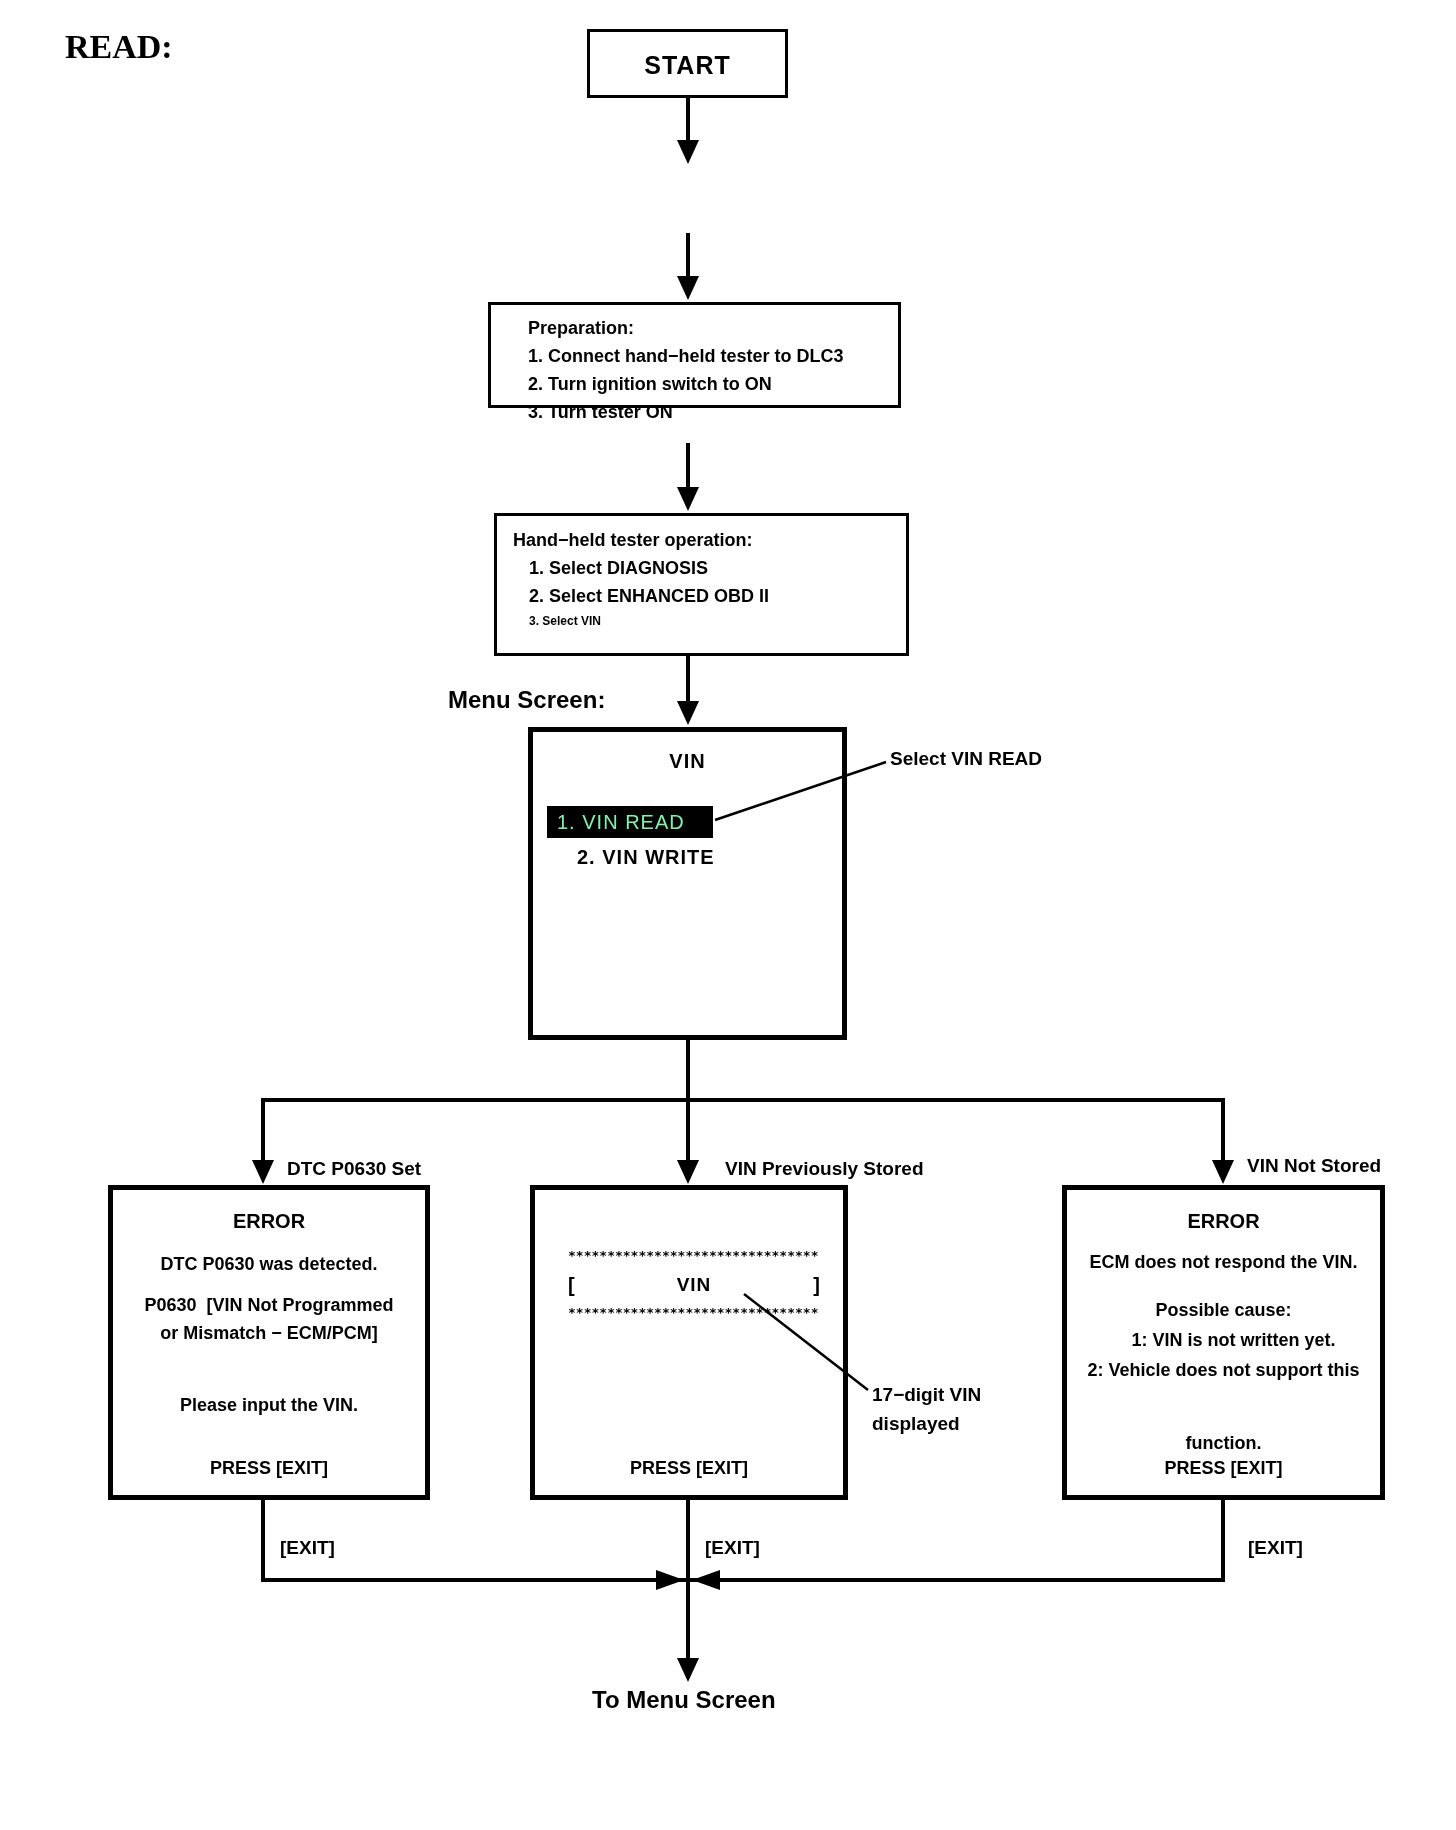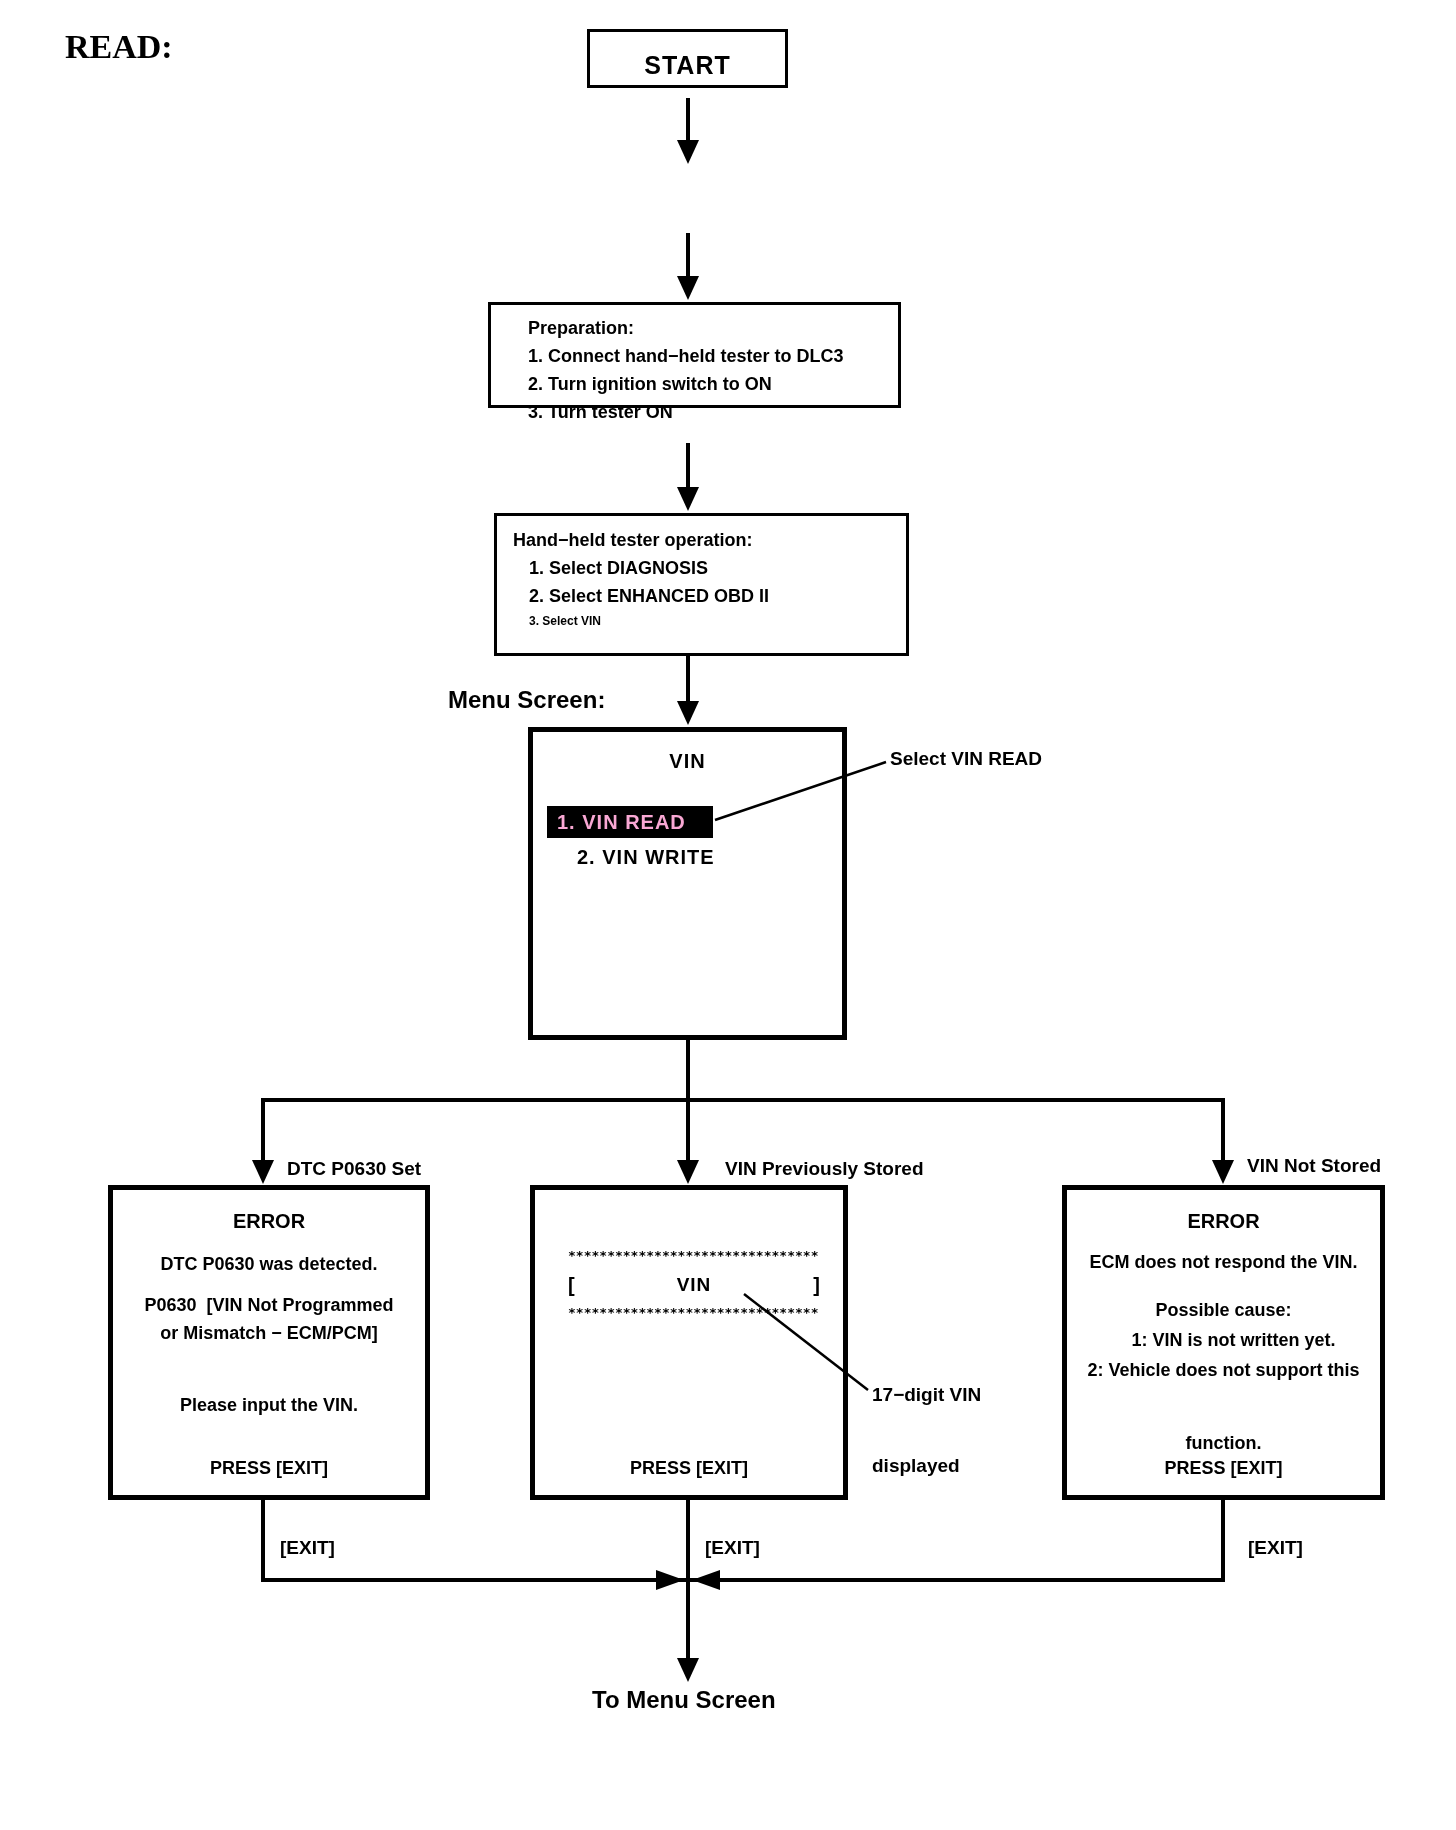--- a/index.html
+++ b/index.html
@@ -15,31 +15,31 @@
   .arrow-down{position:absolute;width:0;height:0;
     border-left:11px solid transparent;border-right:11px solid transparent;
     border-top:24px solid #000;}
   .arrow-right{position:absolute;width:0;height:0;
     border-top:10px solid transparent;border-bottom:10px solid transparent;
     border-left:28px solid #000;}
   .arrow-left{position:absolute;width:0;height:0;
     border-top:10px solid transparent;border-bottom:10px solid transparent;
     border-right:28px solid #000;}
   .mono{font-family:"DejaVu Sans Mono",monospace;}
-  .hl{position:absolute;background:#000;color:#f9a8d4;font-weight:bold;}
+  .hl{position:absolute;background:#000;color:#86efac;font-weight:normal;}
   svg.overlay{position:absolute;left:0;top:0;pointer-events:none;}
 </style>
 </head>
 <body>
 
 <div id="canvas">
 
   <div class="txt" style="left:65px;top:28px;font-size:34px;font-family:Liberation Serif, serif;">READ:</div>
 
-  <div class="box" style="left:587px;top:29px;width:201px;height:59px;">
+  <div class="box" style="left:587px;top:29px;width:201px;height:69px;">
     <div class="txt ctr" style="top:19px;font-size:25px;letter-spacing:1px;">START</div>
   </div>
 
   <div class="vline" style="left:686px;top:98px;width:4px;height:44px;"></div>
   <div class="arrow-down" style="left:677px;top:140px;"></div>
 
 
   <div class="vline" style="left:686px;top:233px;width:4px;height:45px;"></div>
   <div class="arrow-down" style="left:677px;top:276px;"></div>
 
@@ -103,21 +103,21 @@
     <div style="position:absolute;left:33px;top:84px;width:252px;display:flex;justify-content:space-between;font-weight:bold;font-size:20px;">
       <span>[</span>
       <span style="font-size:19px;letter-spacing:1px;">VIN</span>
       <span>]</span>
     </div>
     <div class="txt mono" style="left:33px;top:115px;font-size:13px;">********************************</div>
     <div class="txt ctr" style="top:268px;font-size:18px;">PRESS [EXIT]</div>
   </div>
 
   <div class="txt" style="left:872px;top:1384px;font-size:19px;">17−digit VIN</div>
-  <div class="txt" style="left:872px;top:1413px;font-size:19px;margin-top:42px;">displayed</div>
+  <div class="txt" style="left:872px;top:1413px;font-size:19px;">displayed</div>
 
   <div class="box box-thick" style="left:1062px;top:1185px;width:323px;height:315px;">
     <div class="txt ctr" style="top:20px;font-size:20px;">ERROR</div>
     <div class="txt ctr" style="top:62px;font-size:18px;">ECM does not respond the VIN.</div>
     <div class="txt ctr" style="top:110px;font-size:18px;">Possible cause:</div>
     <div class="txt ctr" style="top:140px;font-size:18px;padding-left:20px;">1: VIN is not written yet.</div>
     <div class="txt ctr" style="top:170px;font-size:18px;">2: Vehicle does not support this</div>
     <div class="txt ctr" style="top:198px;font-size:18px;margin-top:45px;">function.</div>
     <div class="txt ctr" style="top:268px;font-size:18px;">PRESS [EXIT]</div>
   </div>

